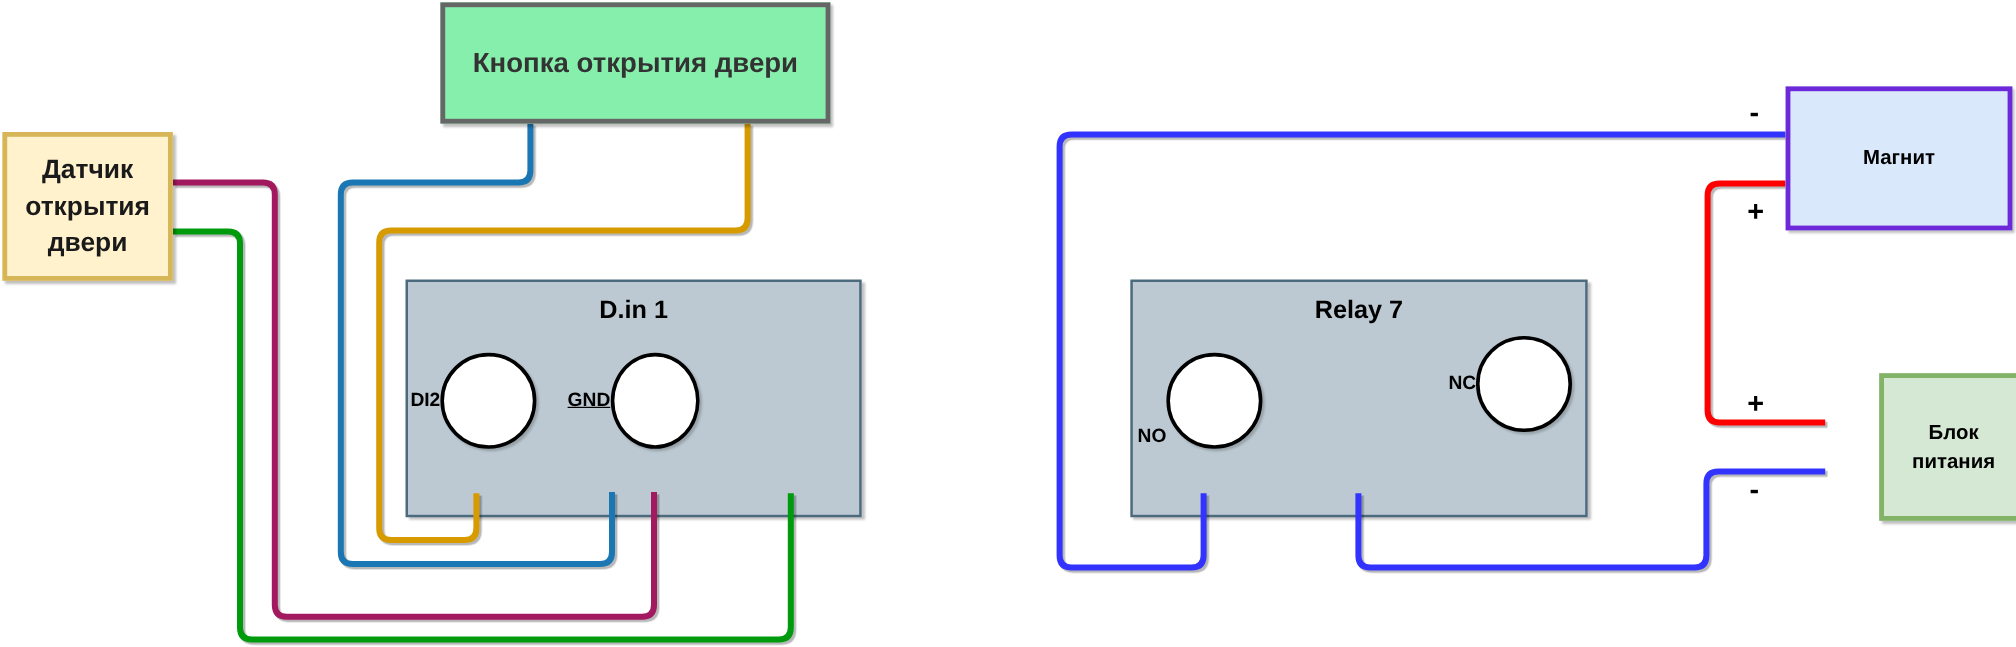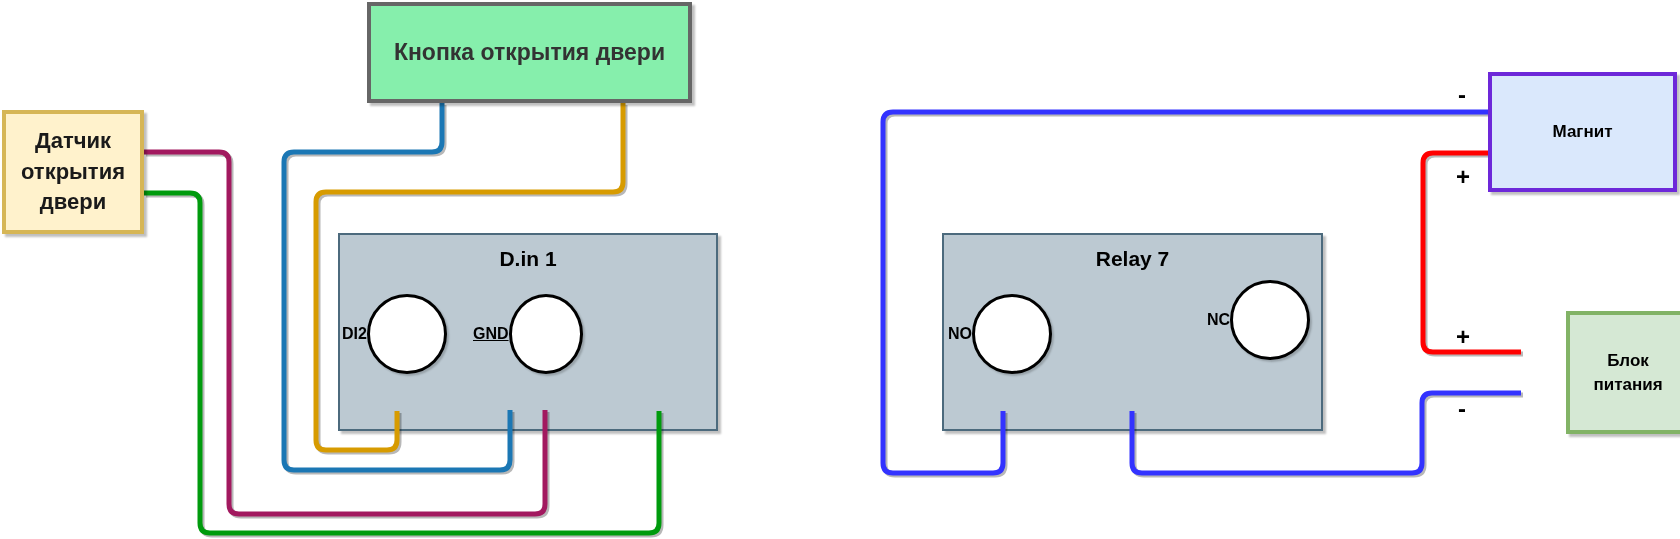--- a/index.html
+++ b/index.html
@@ -30,21 +30,21 @@
     position:absolute;width:110px;display:flex;flex-direction:row;align-items:center;z-index:4;
   }
   .term-label{font-weight:bold;font-size:16px;color:#000;line-height:20px;}
   .term-circle{
     width:80px;height:80px;box-sizing:border-box;border:3px solid #000;border-radius:50%;
     background:#fff;box-shadow:2px 2px 2px rgba(0,0,0,0.2);
   }
   #t-di2{left:342px;top:294px;}
   #t-gnd{left:473px;top:294px;text-decoration:underline;}
   #t-di1{left:604px;top:294px;}
-  #t-no {left:948px;top:294px;}
+  #t-no {left:948px;top:294px;align-items:flex-end;}
   #t-com{left:1077px;top:294px;}
   #t-nc {left:1207px;top:280px;text-align:center;}
   
   #wires-svg{position:absolute;left:0;top:0;z-index:2;pointer-events:none;}
   #wires-svg path{fill:none;stroke-width:5px;filter:drop-shadow(2.5px 2.5px 0.6px rgba(0,0,0,0.28));}
   
   .pol{position:absolute;transform:translate(-50%,-50%);font-weight:bold;font-size:24px;color:#000;z-index:4;}
   #pol-magnet-minus{left:1462px;top:95px;}
   #pol-magnet-plus{left:1463px;top:177px;}
   #pol-psu-plus{left:1463px;top:337px;}

